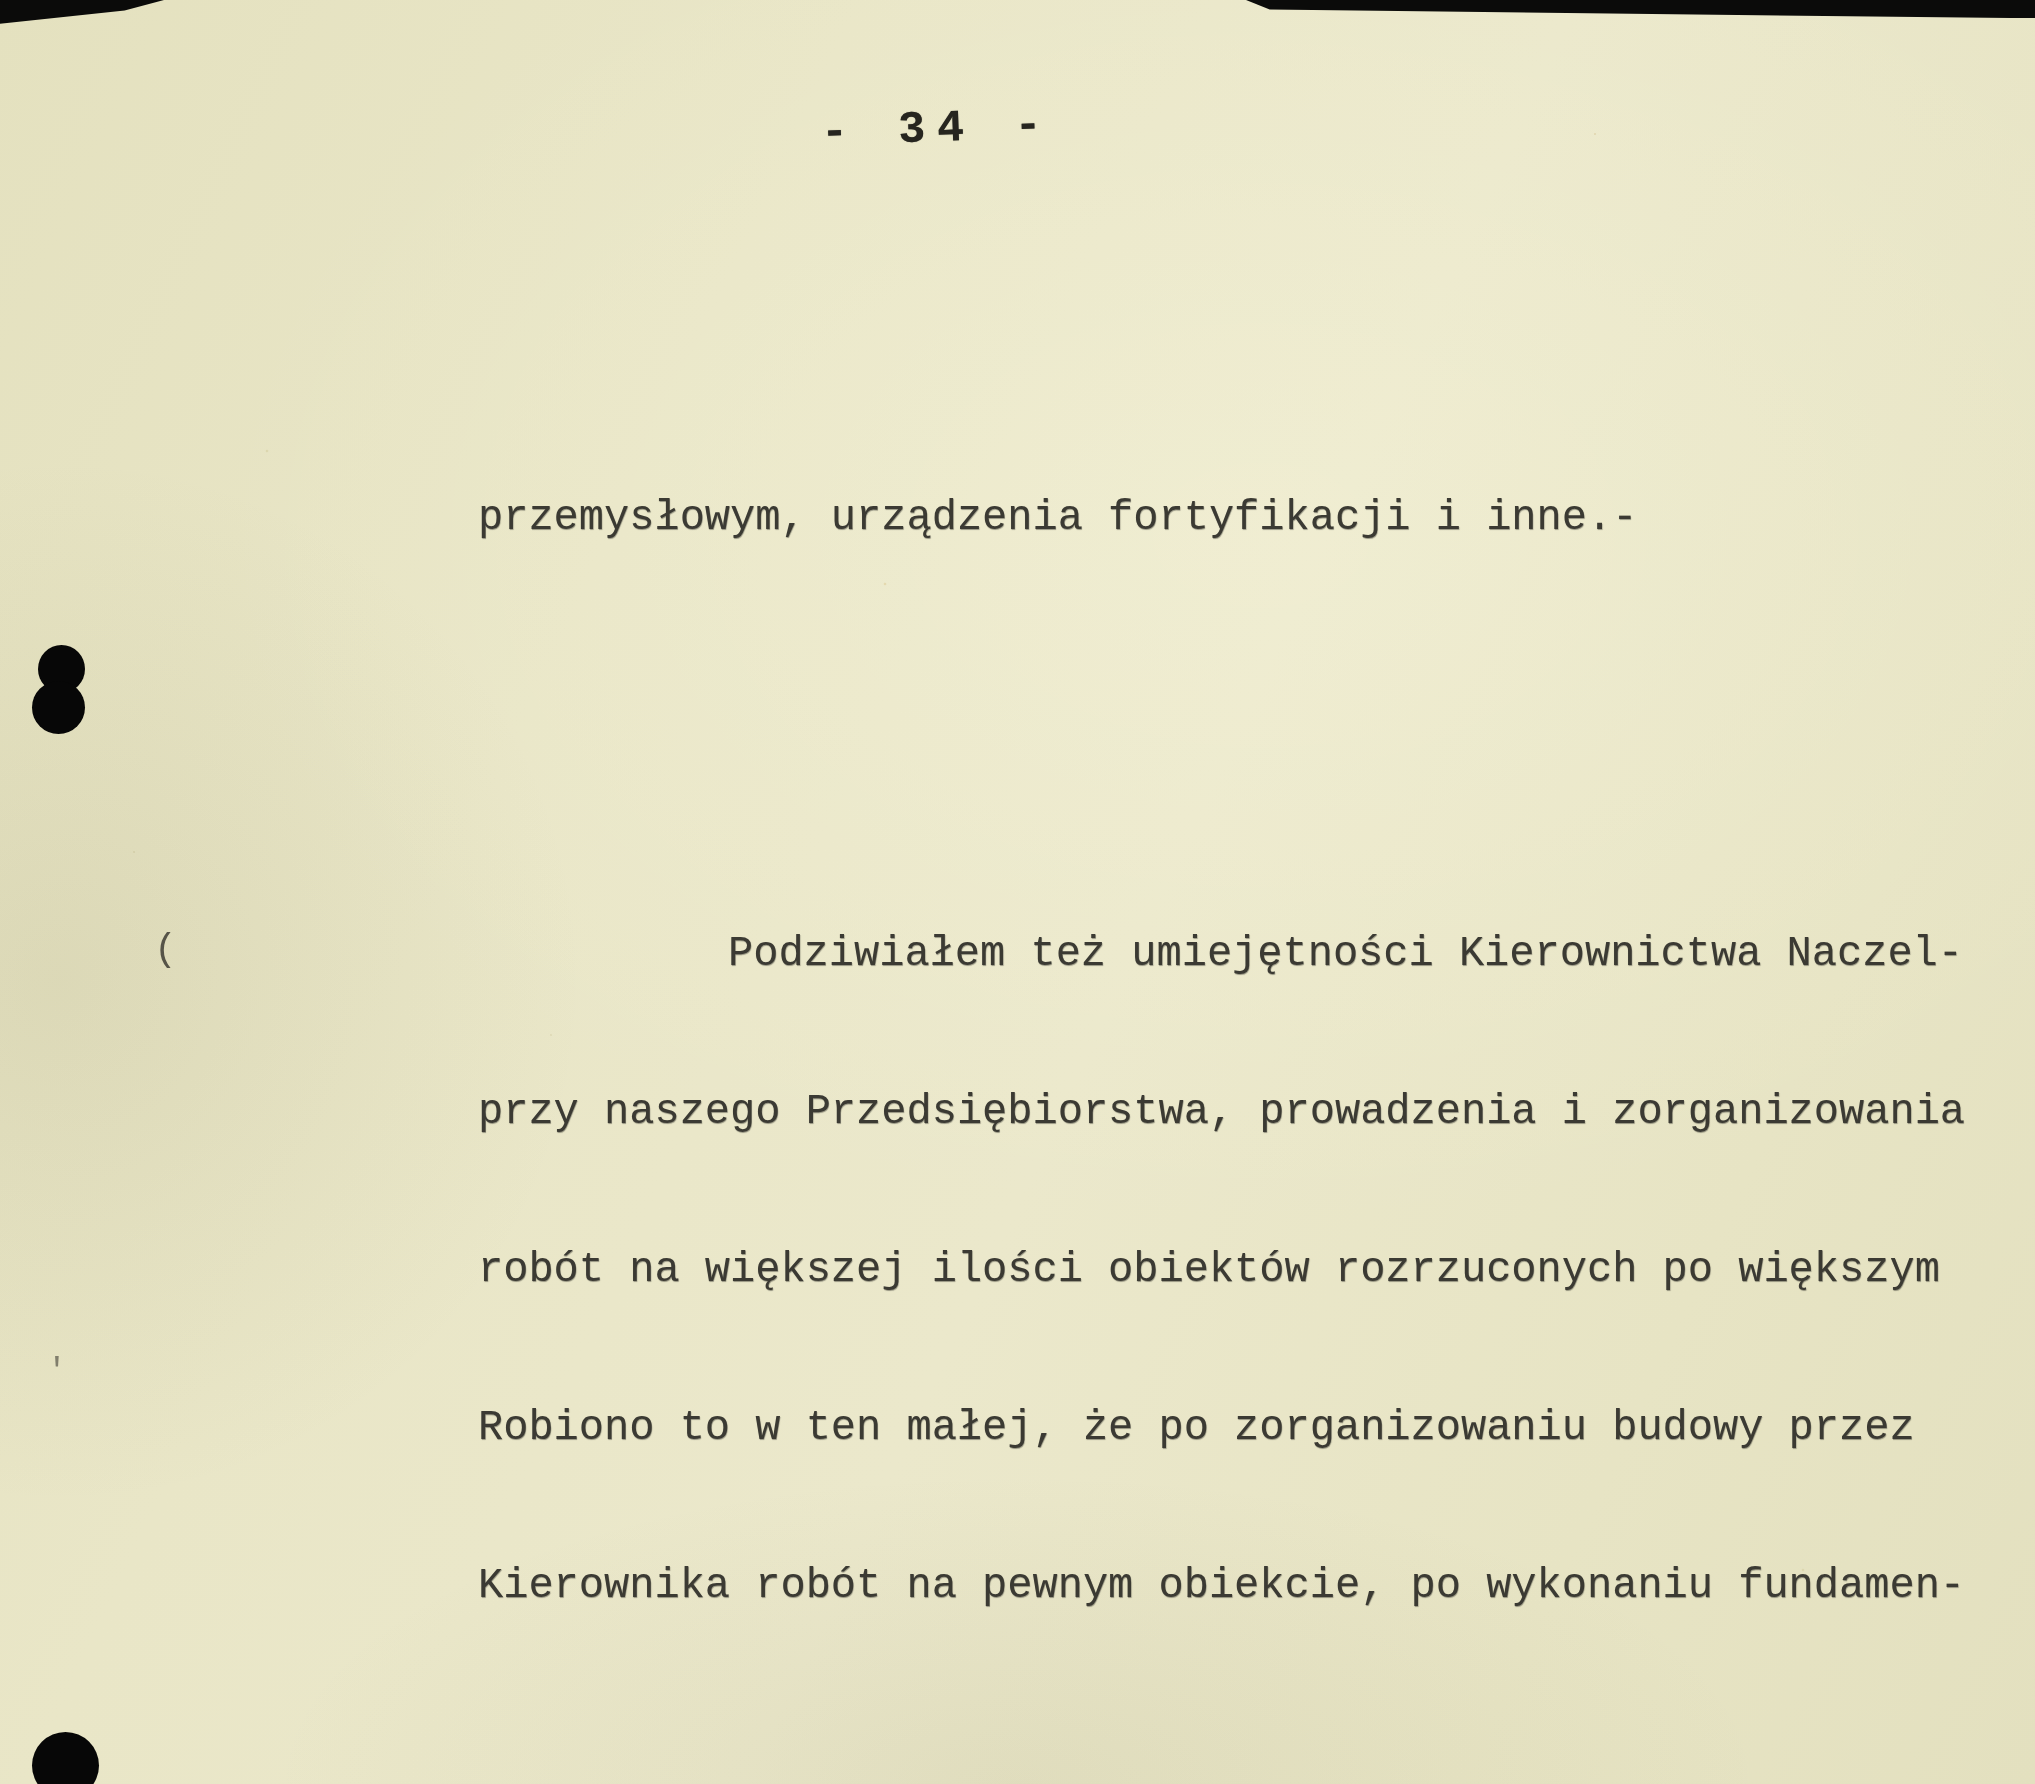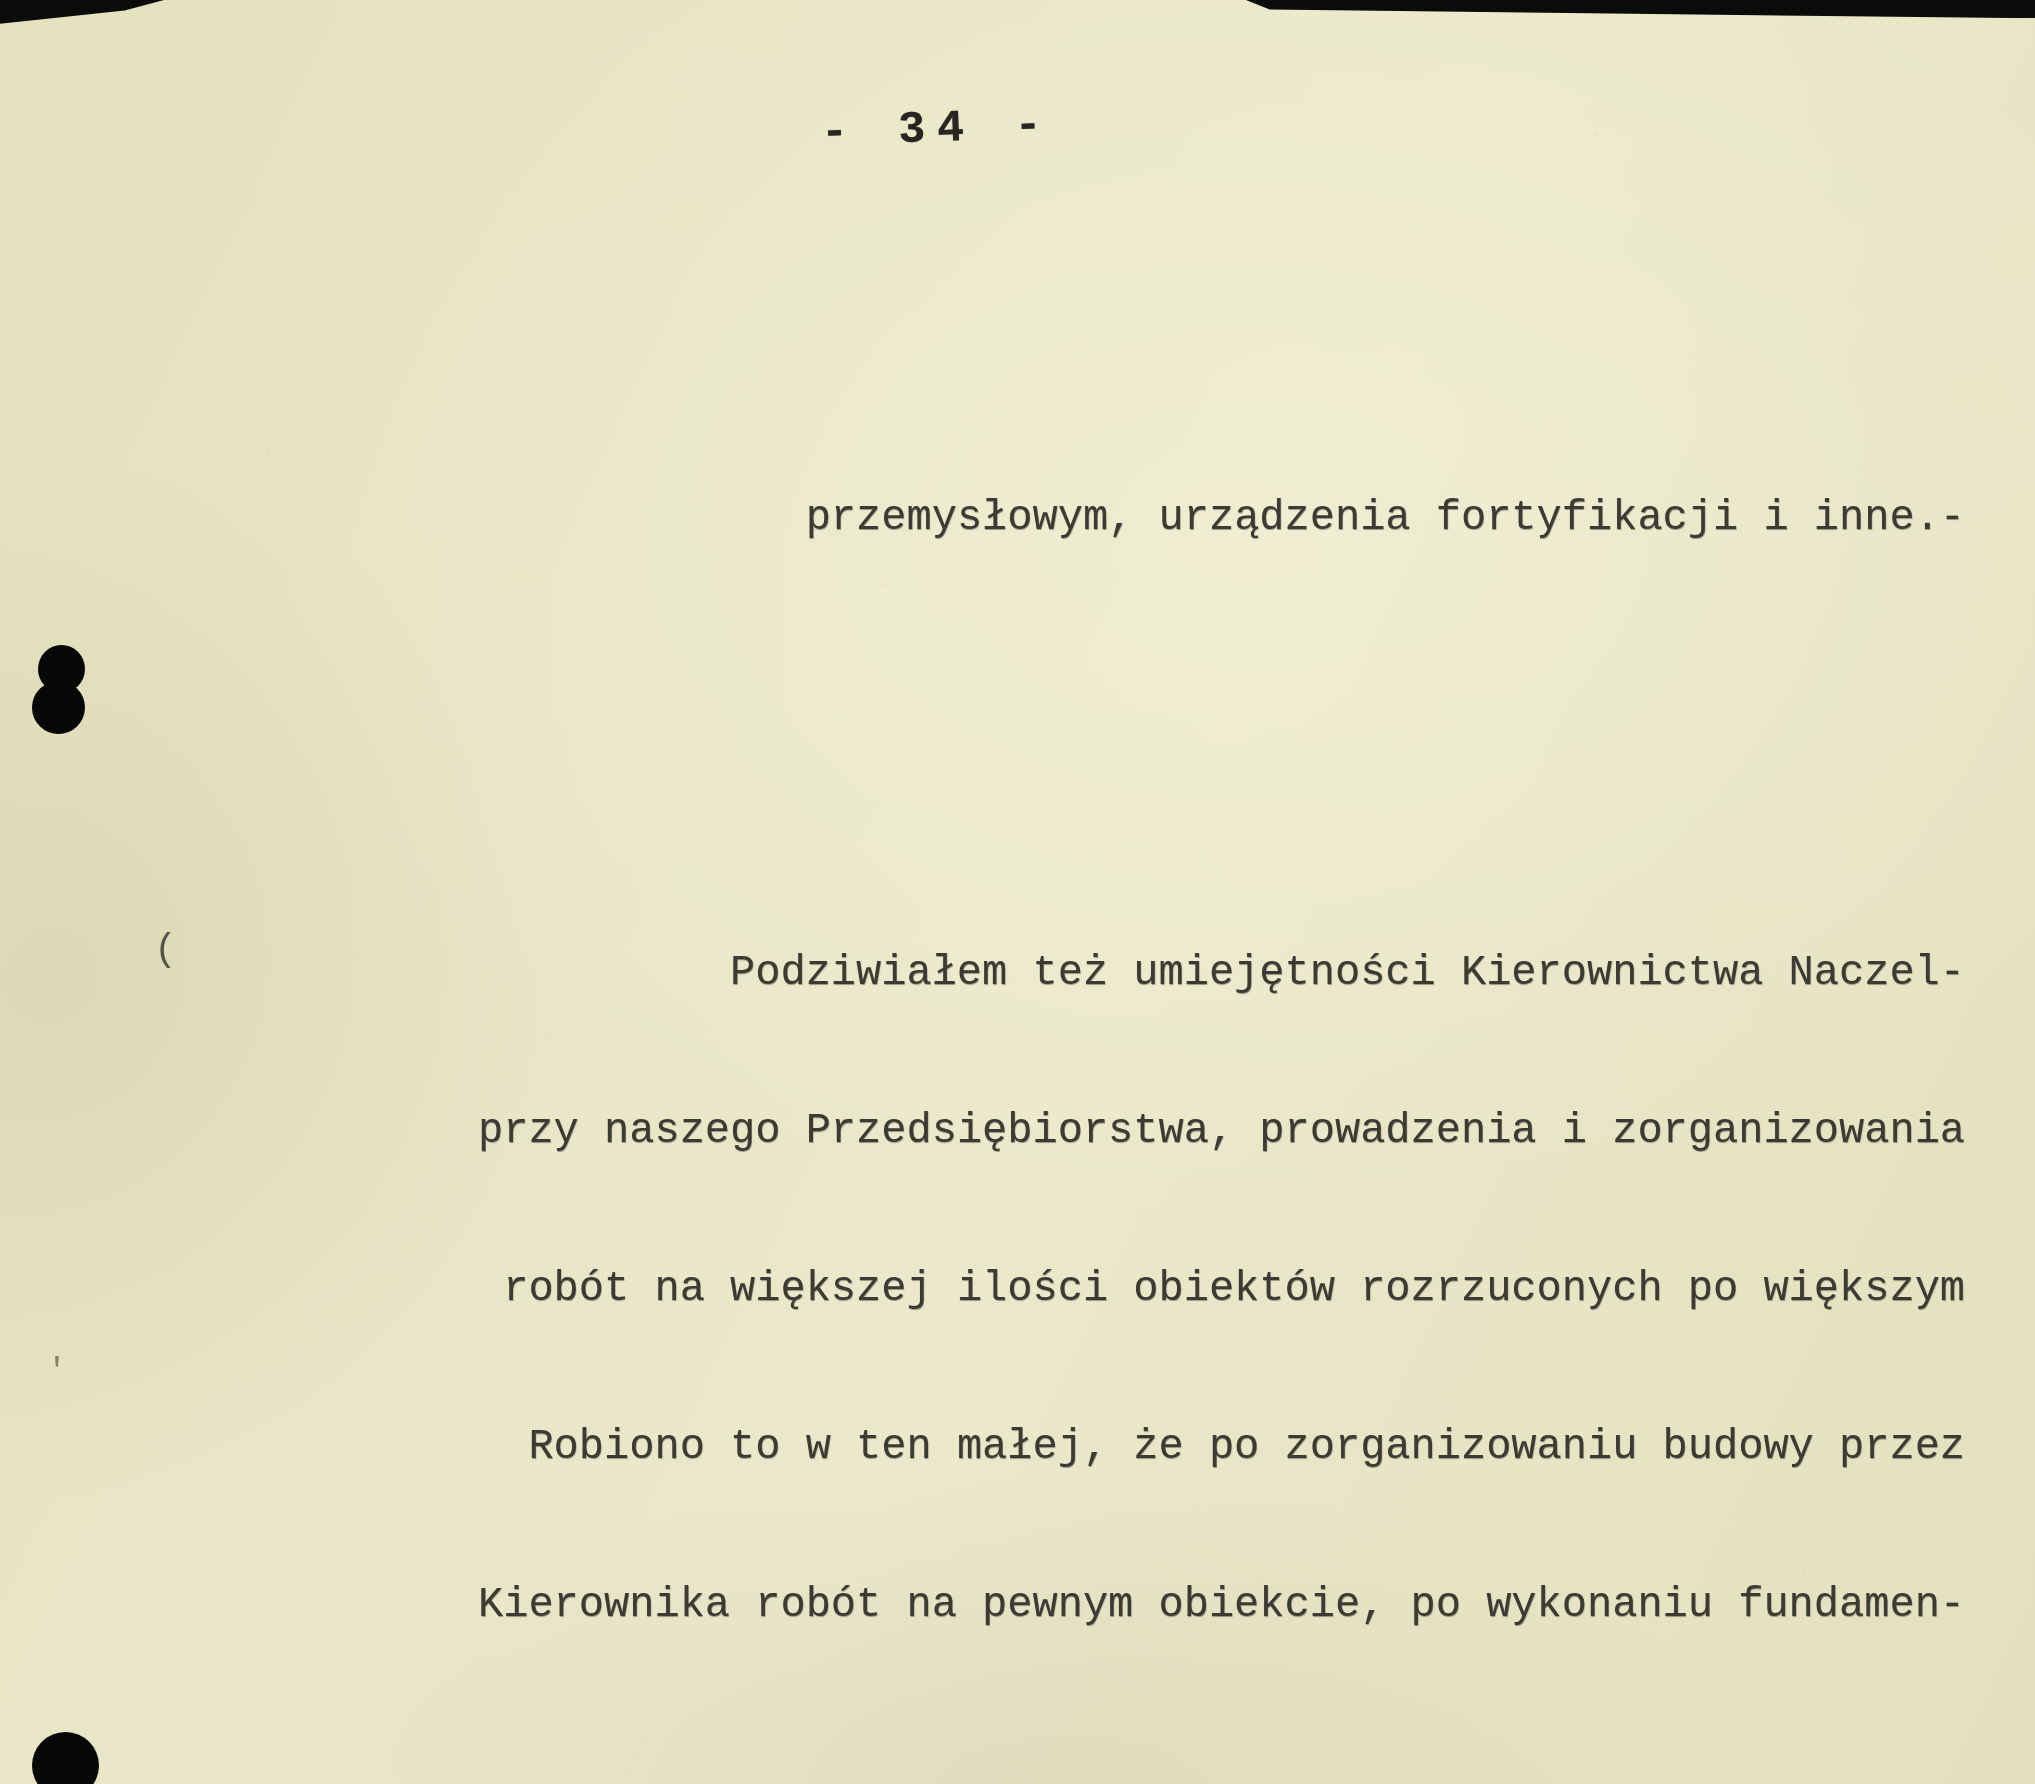--- a/index.html
+++ b/index.html
@@ -53,22 +53,22 @@
   .text-block {
     position: absolute; left: 478px; top: 247px;
     font-size: 42px;
     color: #3b3a33;
     text-shadow: 0.5px 0.5px 0.8px rgba(52,50,44,0.45);
     white-space: pre;
   }
   .para { margin: 0; }
   .para.gap-after-small { margin-bottom: 38px; }
   .para.gap-after-large { margin-bottom: 72px; }
-  .line { height: 62px; line-height: 62px; text-align: right; }
-  .line.indent { padding-left: 250px; margin-top: 19px; }
+  .line { height: 62px; line-height: 62px; }
+  .line.indent { padding-left: 250px; }
   .blot { position: absolute; background: #070707; border-radius: 50%; }
   .blot-8-top    { left: 38px;  top: 645px;  width: 47px; height: 48px; }
   .blot-8-bottom { left: 32px;  top: 681px;  width: 53px; height: 53px; }
   .blot-bottom   { left: 32px;  top: 1732px; width: 67px; height: 67px; }
   .stray-paren {
     position: absolute; left: 154px; top: 928px;
     font-size: 38px; color: rgba(62,60,52,0.85);
   }
   .stray-tick {
     position: absolute; left: 47px; top: 1353px;

